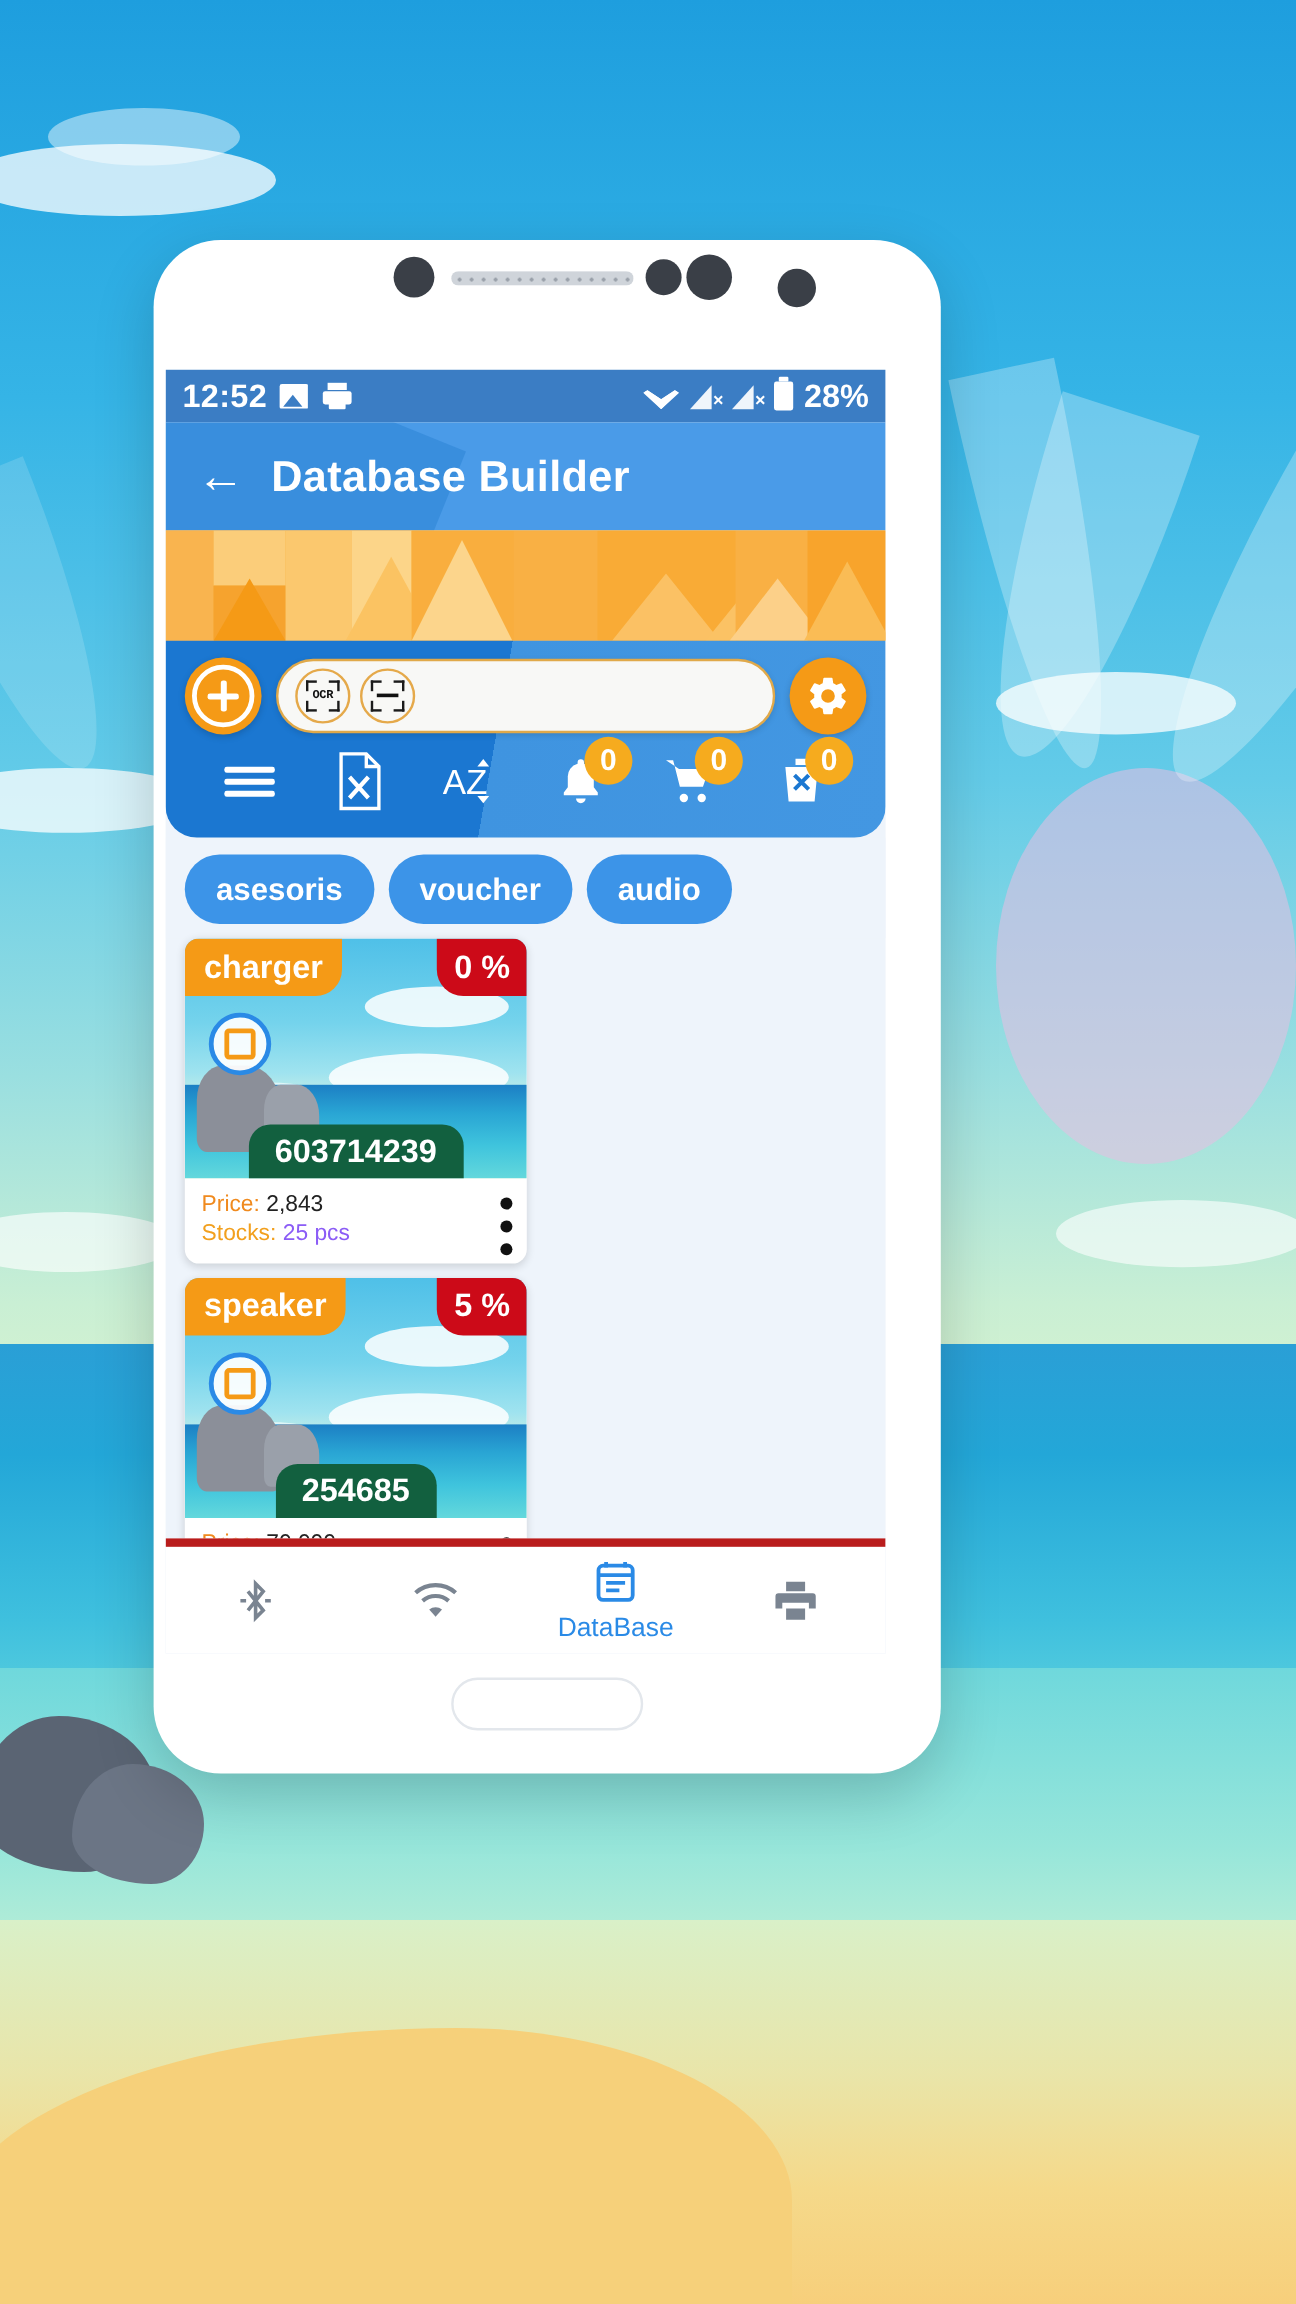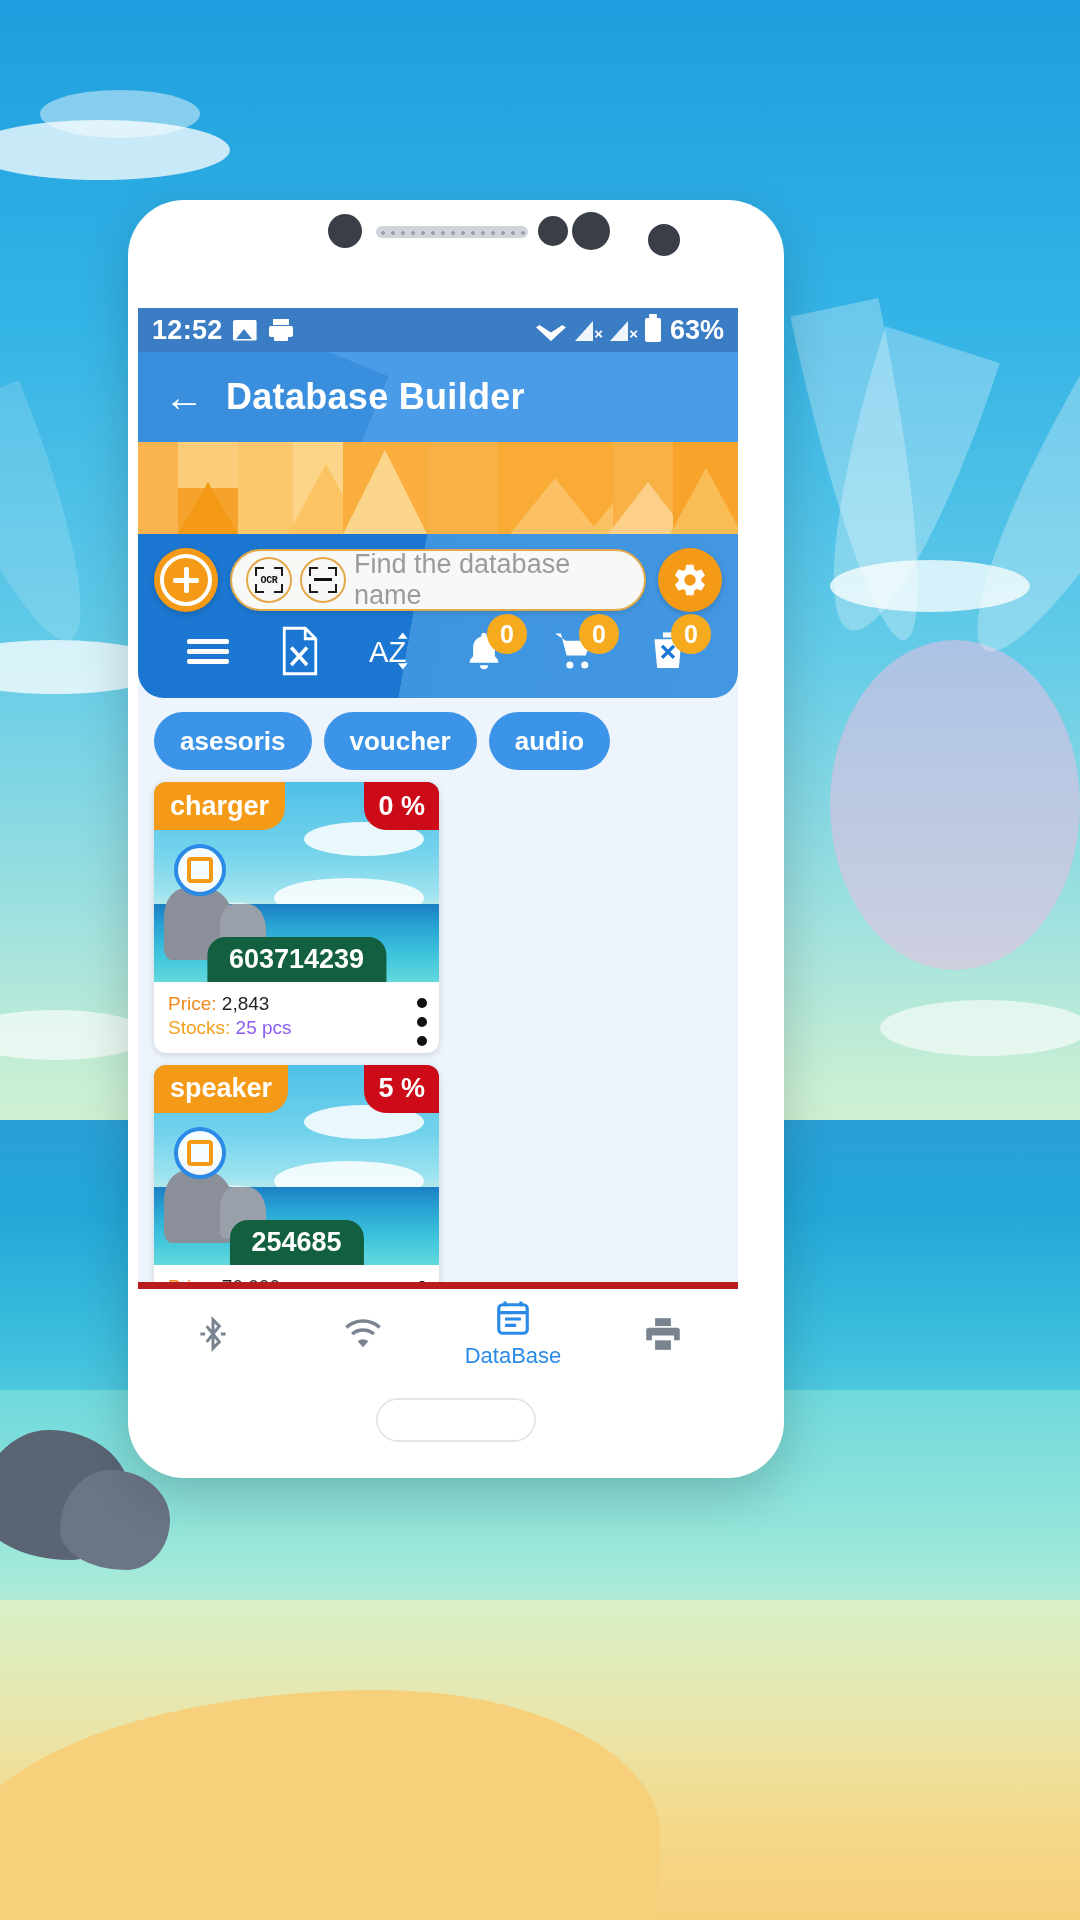--- a/index.html
+++ b/index.html
@@ -295,21 +295,21 @@
       <div class="sb-spacer"></div>
       <div class="sb-right">
         <div class="ic-wifi"></div>
         <div class="ic-sig">
             <span>×</span>
           </div>
         <div class="ic-sig">
             <span>×</span>
           </div>
         <div class="ic-batt"></div>
-        <div class="sb-batt-text">63%</div>
+        <div class="sb-batt-text">28%</div>
       </div>
     </div>
 
     <div class="appbar">
       <div class="ab-back">←</div>
       <div class="ab-title">Database Builder</div>
     </div>
 
     <div class="banner">
       <div class="rect" style="left:0;top:0;width:40px;height:92px;background:#f9b44f;"></div>
@@ -350,21 +350,20 @@
           </div>
           <div class="scan-ic">
             <div class="bracket">
                 <i class="tl"></i>
                 <i class="tr"></i>
                 <i class="bl"></i>
                 <i class="br"></i>
               <div class="bar-line"></div>
             </div>
           </div>
-          <div class="search-ph">Find the database name</div>
         </div>
 
         <div class="gear-btn">
           <div class="gear">
             <svg width="38" height="38" viewBox="0 0 24 24">
               <path fill="#ffffff" d="M19.14 12.94a7.07 7.07 0 0 0 .06-.94 7.07 7.07 0 0 0-.06-.94l2.03-1.58a.5.5 0 0 0 .12-.63l-1.92-3.32a.5.5 0 0 0-.6-.22l-2.39.96a7.1 7.1 0 0 0-1.63-.94l-.36-2.54a.5.5 0 0 0-.5-.42h-3.84a.5.5 0 0 0-.5.42l-.36 2.54c-.59.24-1.13.56-1.63.94l-2.39-.96a.5.5 0 0 0-.6.22L2.65 8.85a.5.5 0 0 0 .12.63l2.03 1.58c-.04.31-.06.63-.06.94s.02.63.06.94l-2.03 1.58a.5.5 0 0 0-.12.63l1.92 3.32c.13.22.39.3.6.22l2.39-.96c.5.38 1.04.7 1.63.94l.36 2.54c.04.24.25.42.5.42h3.84c.25 0 .46-.18.5-.42l.36-2.54c.59-.24 1.13-.56 1.63-.94l2.39.96c.22.08.47 0 .6-.22l1.92-3.32a.5.5 0 0 0-.12-.63l-2.03-1.58zM12 15.6A3.6 3.6 0 1 1 12 8.4a3.6 3.6 0 0 1 0 7.2z"></path>
             </svg>
           </div>
         </div>
       </div>

